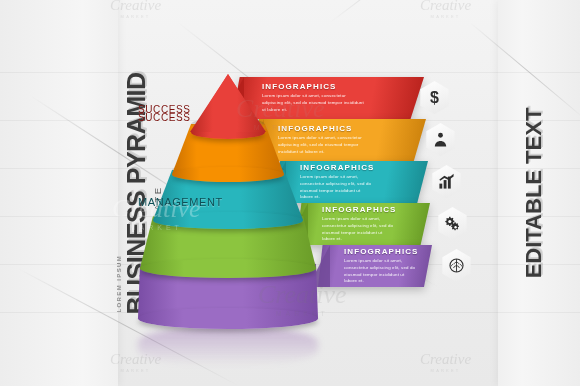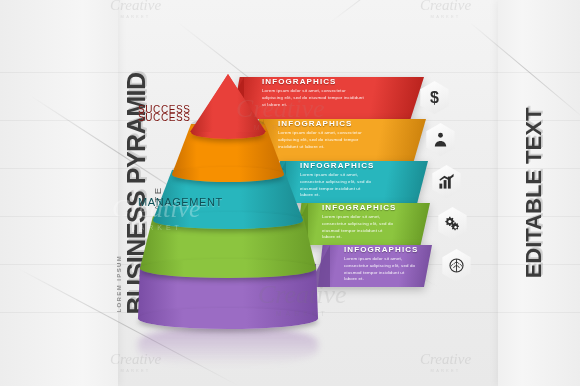--- a/index.html
+++ b/index.html
@@ -83,21 +83,21 @@
     font-size:22px; font-weight:bold; letter-spacing:0px;
     color:#3b3b3b;
     text-shadow:1px 1px 0 #c9c9c9, 2px 2px 0 rgba(0,0,0,.12);
   }
 
   
   .ribbon {
     position:absolute;
     height:42px;
     color:#fff;
-    display:flex; 
+    display:flex; align-items:center;
     padding-left:74px;
     filter:drop-shadow(0 3px 4px rgba(0,0,0,.22));
   }
   .ribbon .rb-body {
     position:absolute; inset:0;
     clip-path:polygon(4% 0%, 100% 0%, 93% 100%, 0% 100%);
   }
   .ribbon .rb-fold {
     position:absolute; left:-10px; top:0; width:22px; height:100%;
     clip-path:polygon(100% 0%, 100% 100%, 0% 100%);

